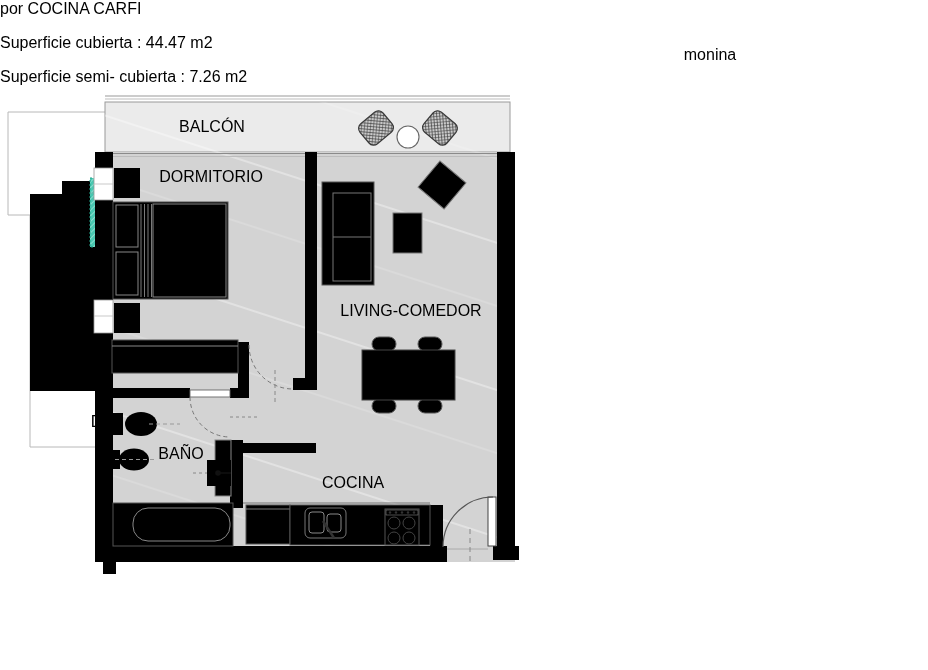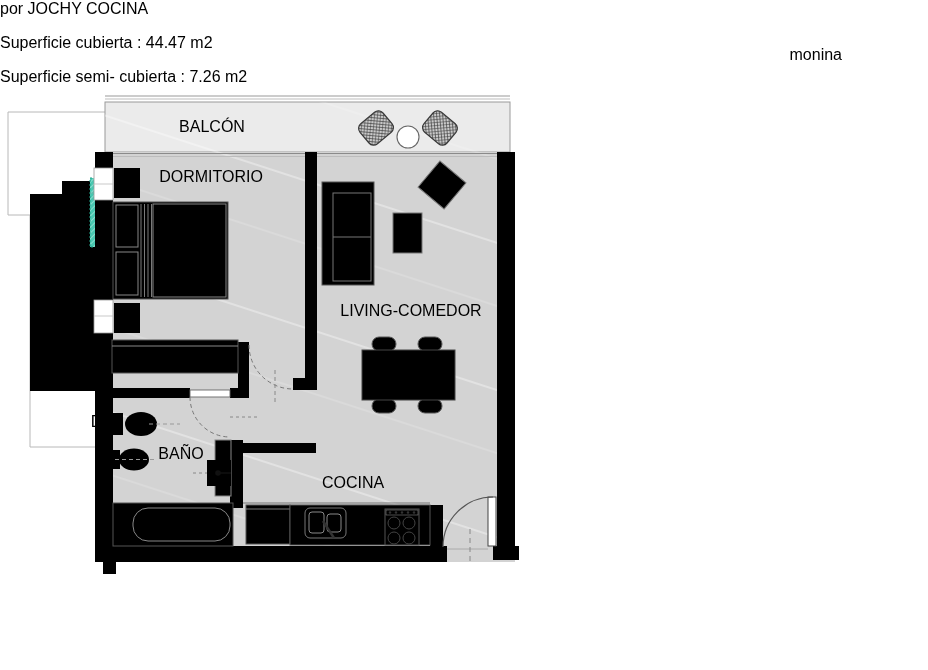--- a/index.html
+++ b/index.html
@@ -1,19 +1,19 @@
 <!DOCTYPE html>
 <html><head>
 <meta charset="utf-8">
 <style>
   html,body{margin:0;padding:0;background:#fff;}
   #sheet{position:relative;width:928px;height:670px;background:#ffffff;overflow:hidden;
          font-family:"Liberation Sans", sans-serif;}
   #plan-svg{position:absolute;left:85px;top:88px;}
-  #brand-title{position:absolute;left:578px;top:46px;width:264px;text-align:right;
+  #brand-title{position:absolute;left:578px;top:46px;width:264px;text-align:center;
 [O               font-size:58px;font-weight:bold;letter-spacing:-1px;color:#1b1b1b;}
   #brand-subtitle{position:absolute;left:610px;top:119px;width:206px;text-align:right;
                font-size:16px;font-weight:bold;letter-spacing:.4px;color:#a33d48;}
   #surface-block{position:absolute;left:610px;top:175px;width:300px;color:#2e2e2e;}
   #surface-block .tot{font-size:15px;font-weight:bold;margin:0 0 5px 0;color:#222;}
   #surface-block .sub{font-size:15px;margin:0 0 4px 0;color:#333;}
   #locator-svg{position:absolute;left:600px;top:252px;}
   .wall{fill:#12a78c;stroke:#1d1d1d;stroke-width:.8;}
   .furn{fill:#ffffff;stroke:#666;stroke-width:1.1;}
   .fix{fill:#ffffff;stroke:#777;stroke-width:1;}
@@ -194,21 +194,21 @@
       <line x1="145" y1="329" x2="172" y2="329" stroke="#888" stroke-width="1" stroke-dasharray="3,3"></line>
       <line x1="362" y1="461" x2="403" y2="461" stroke="#aaa" stroke-width="1"></line>
       <rect x="403" y="409" width="8" height="49" fill="#fff" stroke="#444" stroke-width="1"></rect>
       <path d="M408,409 A50,50 0 0 0 358,459" fill="none" stroke="#555" stroke-width="1.2"></path>
       <line x1="385" y1="441" x2="385" y2="477" stroke="#888" stroke-width="1" stroke-dasharray="5,4"></line>
     </g>
   </svg>
 
   
   <div id="brand-title">monina</div>
-  <div id="brand-subtitle">por JOCHY COCINA</div>
+  <div id="brand-subtitle">por COCINA CARFI</div>
 
   <div id="surface-block">
     <p class="sub">Superficie cubierta : 44.47 m2</p>
     <p class="sub">Superficie semi- cubierta : 7.26 m2</p>
   </div>
 
   
   <svg id="locator-svg" width="216" height="348" viewBox="0 0 216 348">
     <defs>
       <pattern id="unitHatch" width="4" height="4" patternTransform="rotate(45)" patternUnits="userSpaceOnUse">

